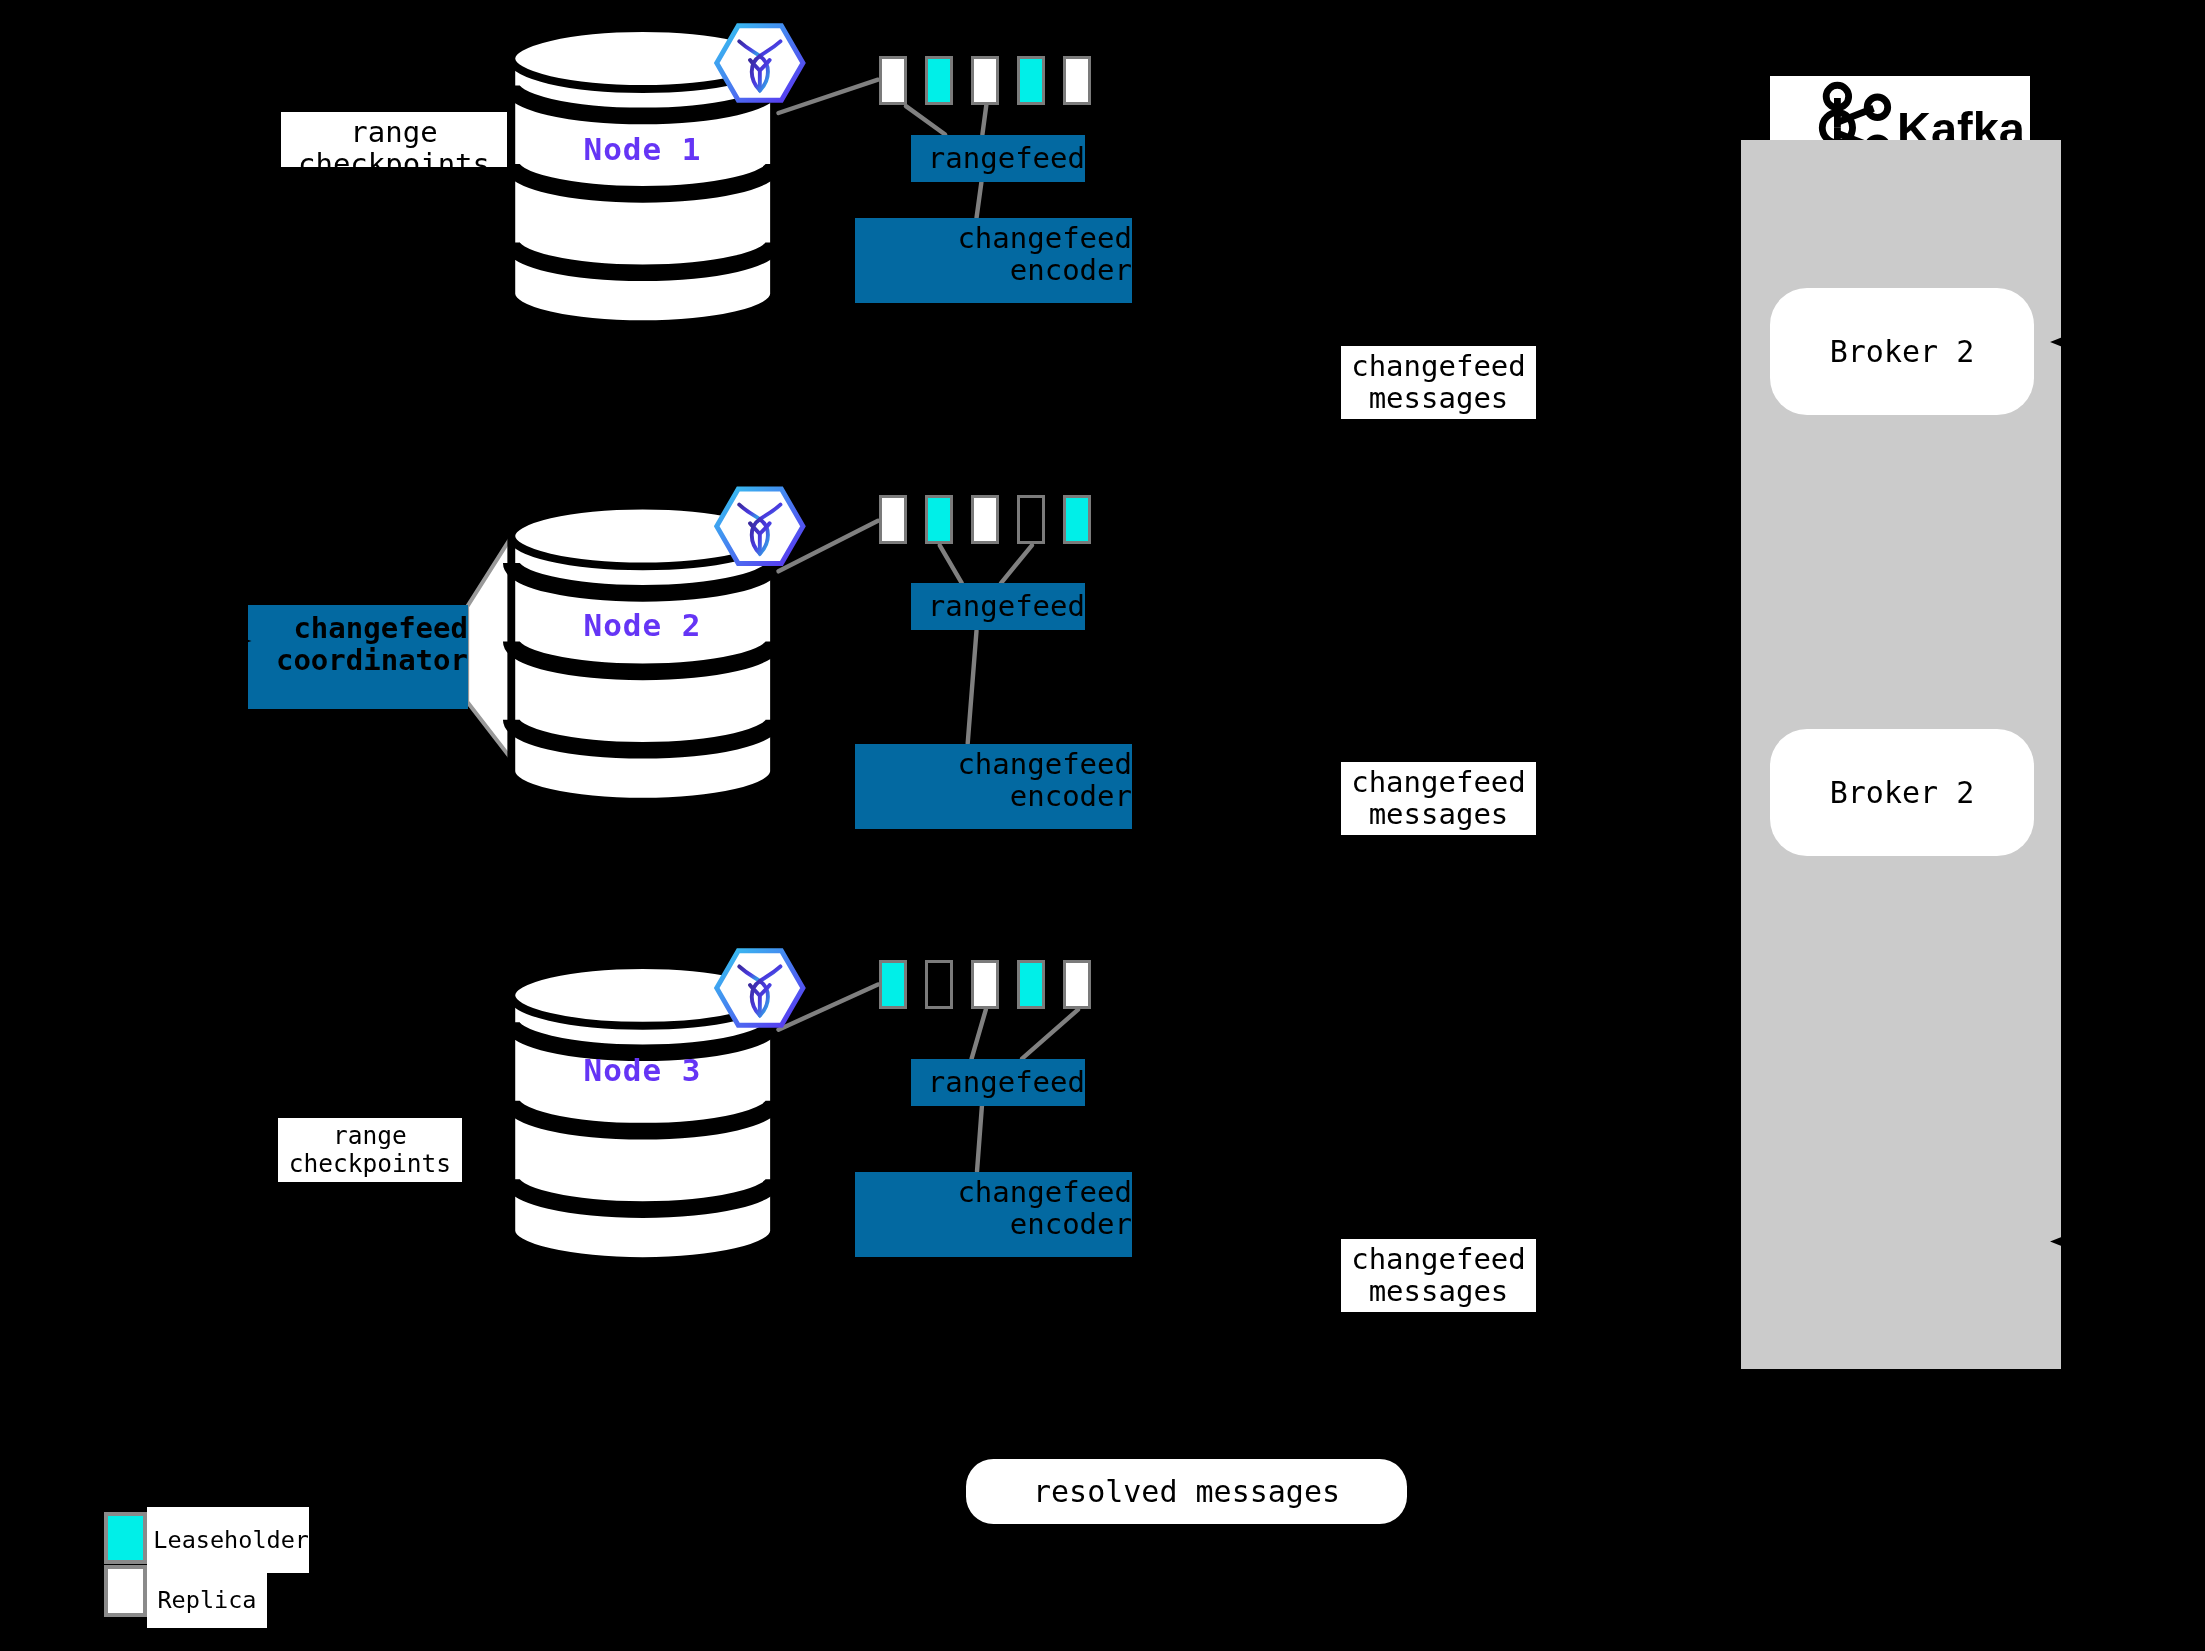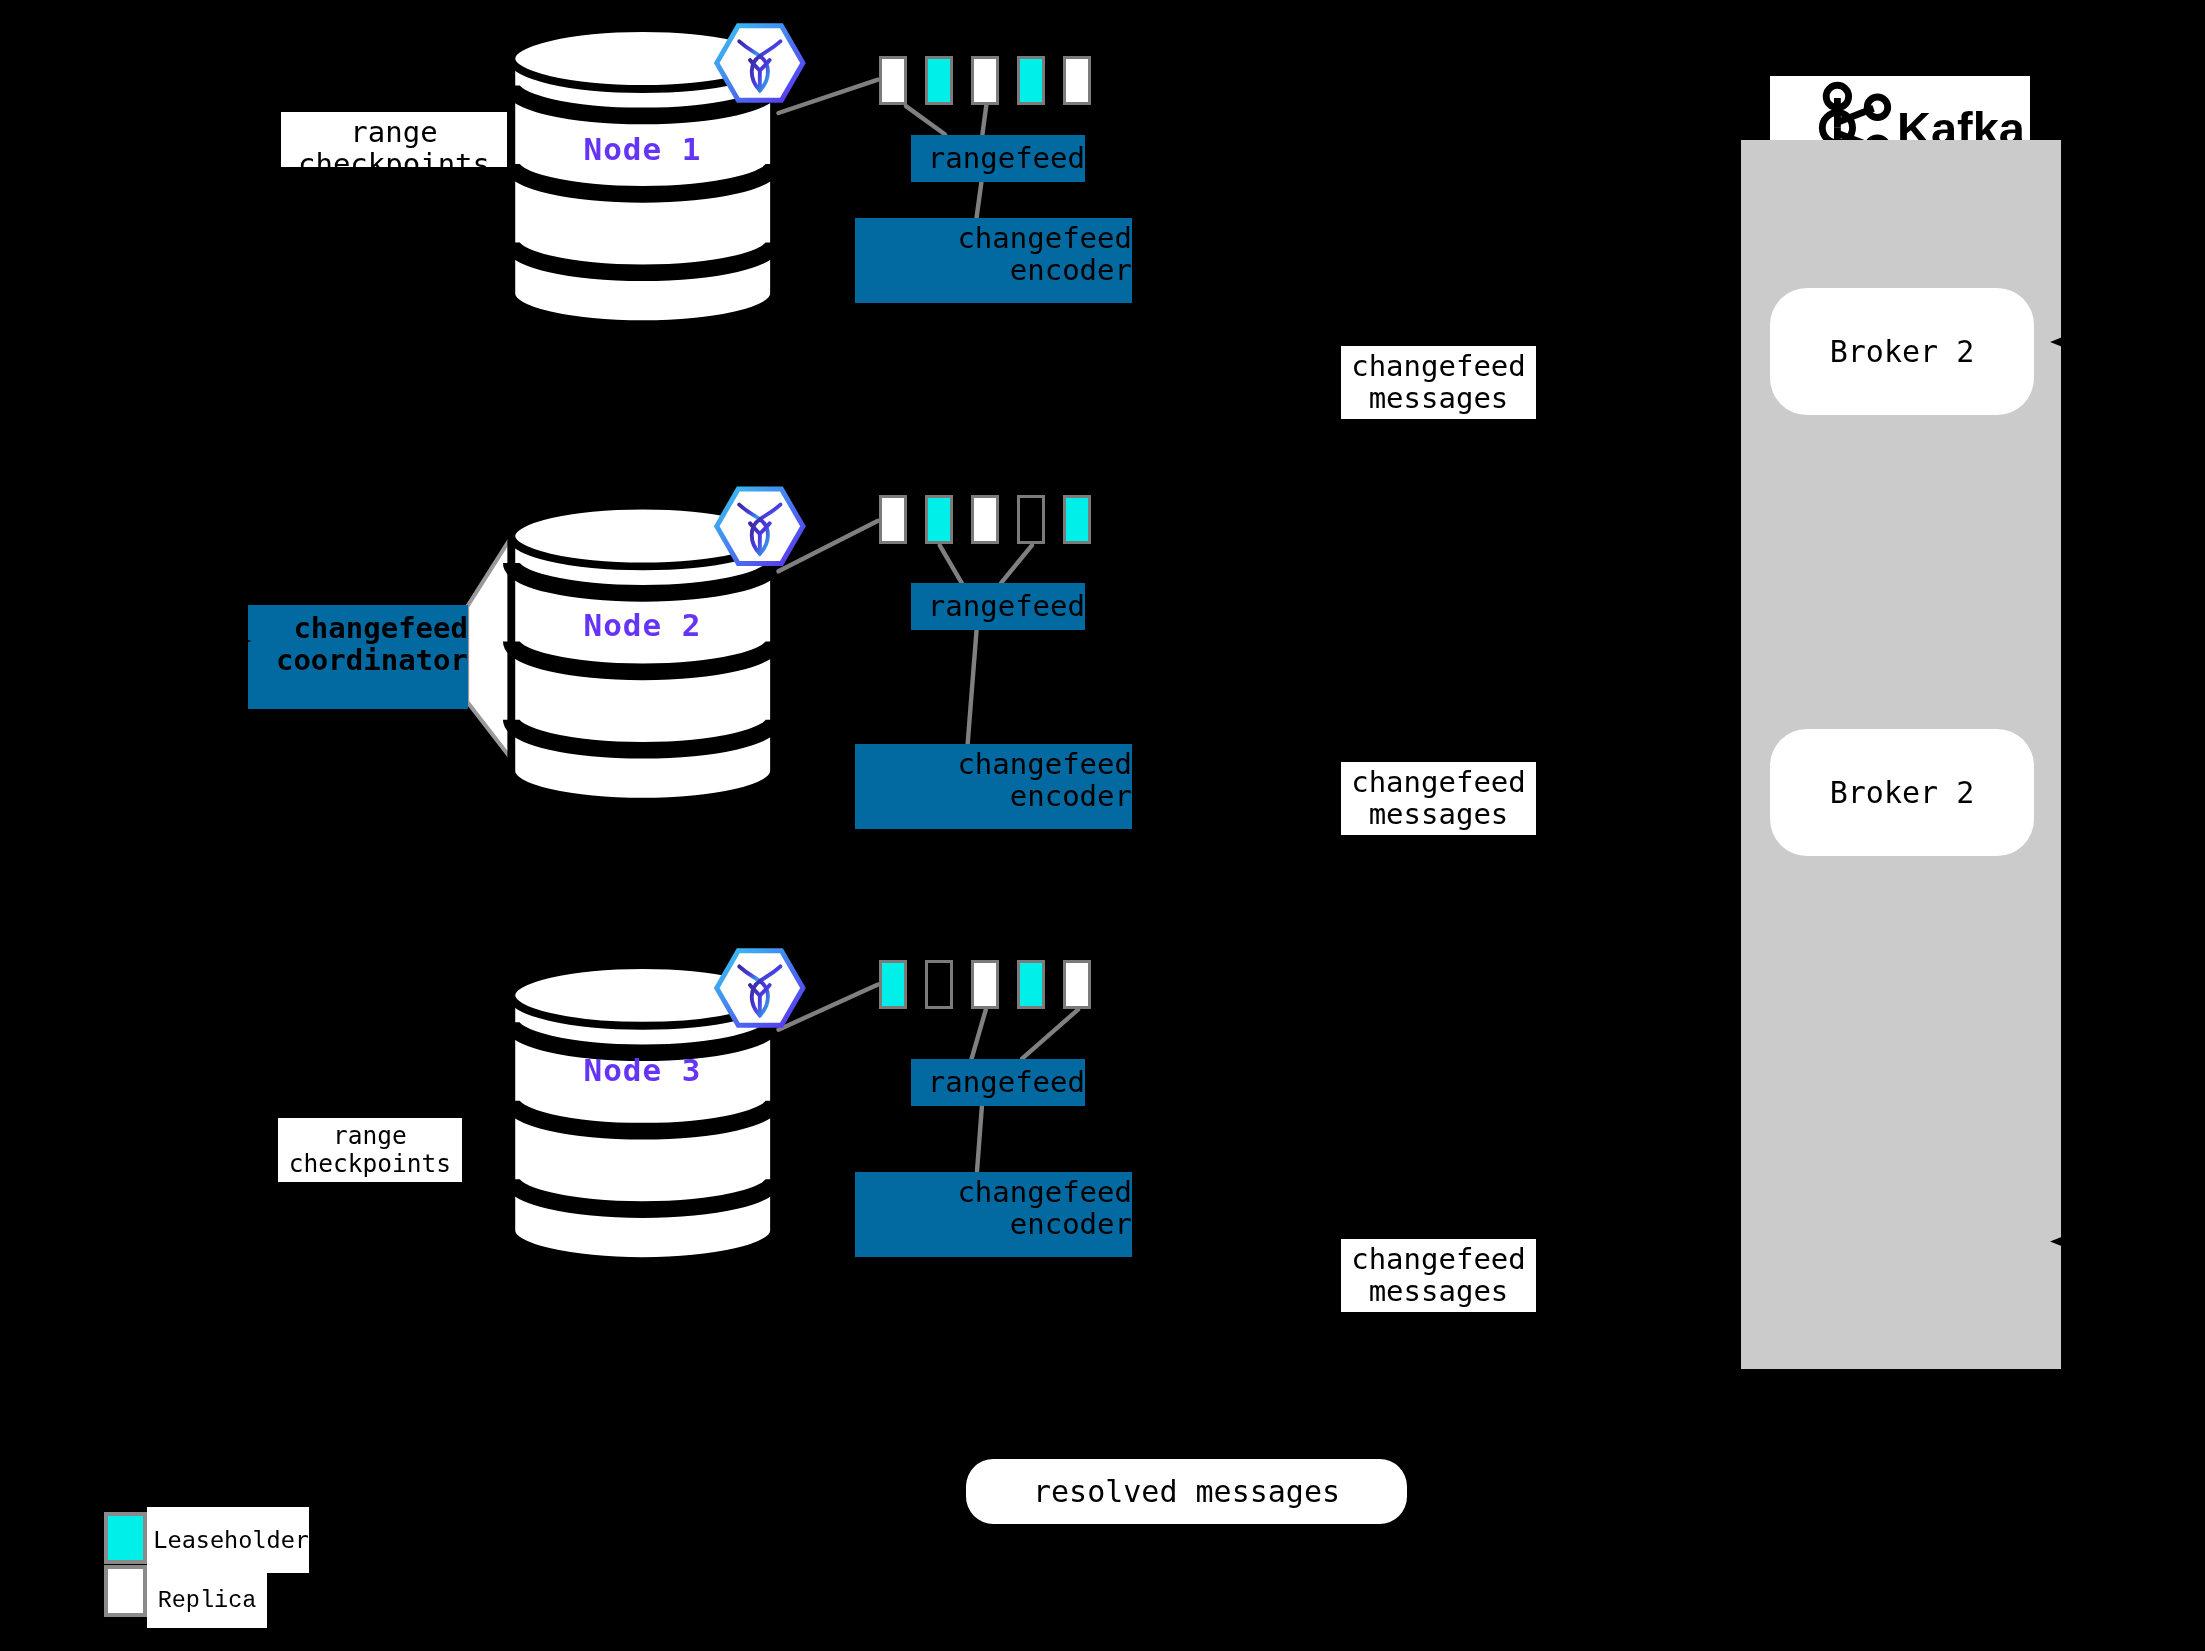--- a/index.html
+++ b/index.html
@@ -203,21 +203,21 @@
   <div class="pill" style="left:1770px;top:288px;width:264px;height:127px;">Broker 2</div>
   <div class="pill" style="left:1770px;top:729px;width:264px;height:127px;">Broker 2</div>
 
   <div class="pill lbl" style="left:966px;top:1459px;width:441px;height:65px;border-radius:27.5px;text-align:right;">resolved messages</div>
 
   <div class="legend-swatch" style="left: 104px; top: 1512px; width: 43px; height: 52px; background: rgb(0, 239, 232);"></div>
   <div class="legend-swatch" style="left: 104px; top: 1565px; width: 43px; height: 52px; background: rgb(255, 255, 255);"></div>
   <div class="whitebox" style="left:147px;top:1507px;width:162px;height:66px;display:flex;align-items:center;justify-content:flex-end;">
     <span style="font-size:23.5px;">Leaseholder</span>
   </div>
-  <div class="whitebox" style="left:147px;top:1572px;width:120px;height:56px;display:flex;align-items:center;justify-content:center;font-family:Liberation Mono, monospace;">
+  <div class="whitebox" style="left:147px;top:1572px;width:120px;height:56px;display:flex;align-items:center;justify-content:center;">
     <span style="font-size:23.5px;">Replica</span>
   </div>
 
   <svg width="2205" height="1652" viewBox="0 0 4498 3369" style="pointer-events:none;">
     <path d="M4182 697 L4250 670 L4250 724 Z" fill="#000"></path>
     <path d="M4182 2532 L4250 2505 L4250 2559 Z" fill="#000"></path>
     <path d="M513 1307 L449 1286 L449 1328 Z" fill="#000"></path>
   </svg>
 
 </div>

